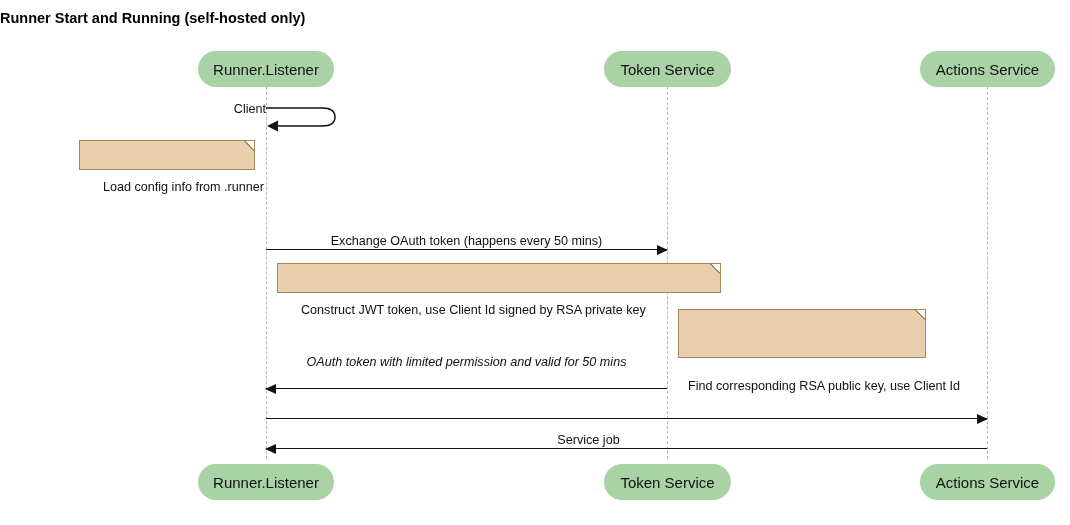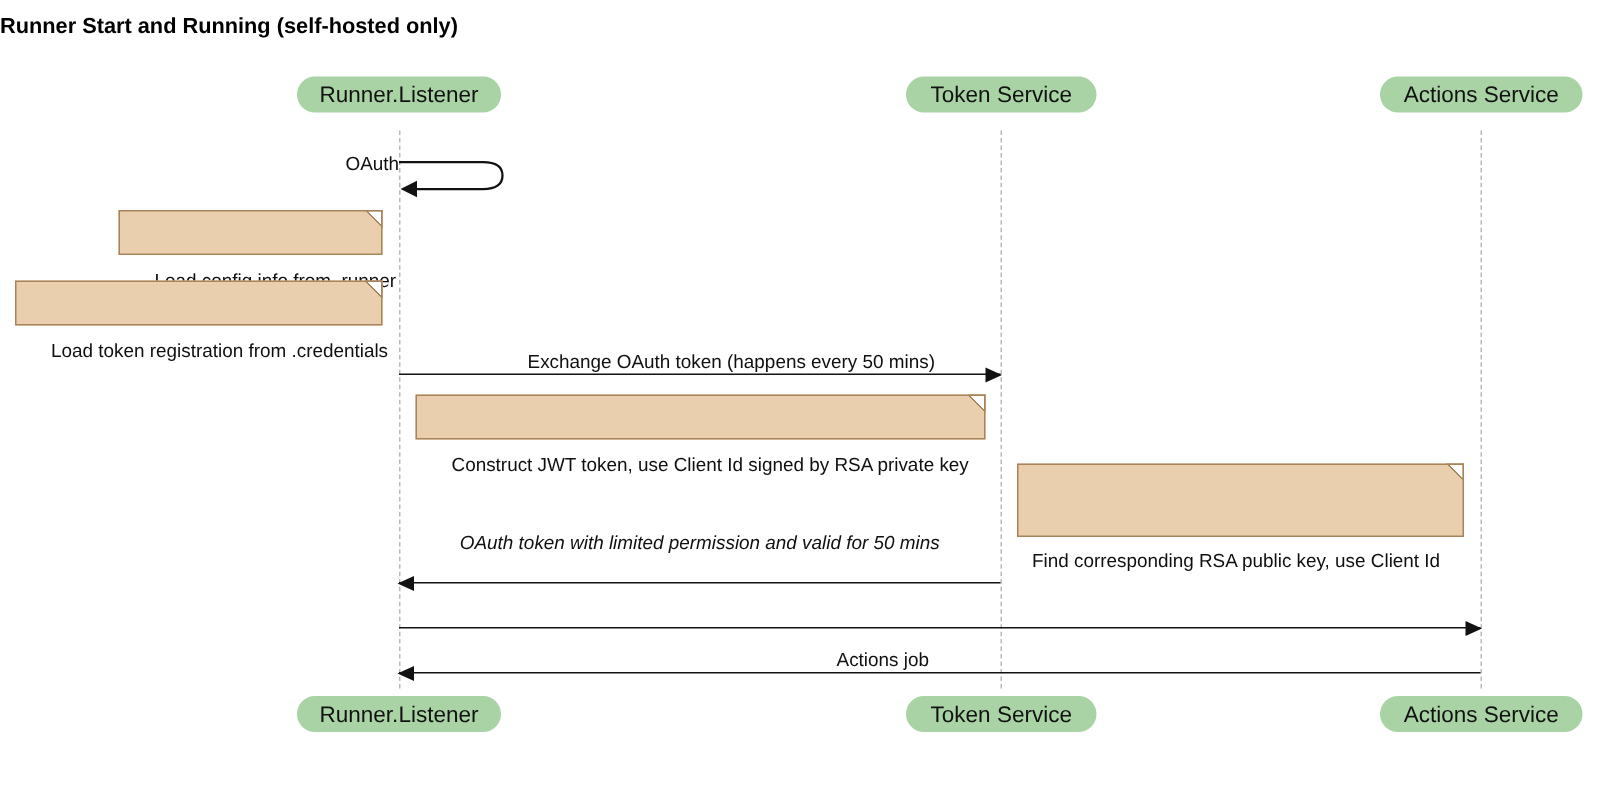--- a/index.html
+++ b/index.html
@@ -31,21 +31,21 @@
   }
   
   .lifeline {
     position: absolute;
     width: 0;
     border-left: 1.4px dashed #b9b9b9;
   }
   
   .participant {
     position: absolute;
-    height: 24px;
+    height: 36px;
     border-radius: 18px;
     background: #a9d3a5;
     display: flex;
     align-items: center;
     justify-content: center;
     font-size: 15px;
     color: #111111;
     white-space: nowrap;
     box-sizing: border-box;
   }
@@ -137,60 +137,56 @@
   <div class="participant" style="left:198px; top:464px; width:136px;">
     <span>Runner.Listener</span>
   </div>
   <div class="participant" style="left:604px; top:464px; width:127px;">
     <span>Token Service</span>
   </div>
   <div class="participant" style="left:920px; top:464px; width:135px;">
     <span>Actions Service</span>
   </div>
 
-  <div class="msg-label" style="left:206px; top:102px; width:60px; text-align:right;">OAuth</div>
+  <div class="msg-label" style="left:206px; top:102px; width:60px; text-align:right;">Client</div>
   <div class="selfloop" style="left:266px; top:106px;">
     <svg width="80" height="26" viewBox="0 0 80 26">
       <path d="M 0 2 L 56 2 Q 69 2 69 11 Q 69 20 56 20 L 12 20" fill="none" stroke="#121212" stroke-width="1.5"></path>
       <polygon points="12,14.5 12,25.5 1,20" fill="#121212"></polygon>
     </svg>
   </div>
 
   <div class="note" style="left:79px; top:140px; width:176px; height:30px;">
     <span class="fold"></span>
     <span>Load config info from .runner</span>
   </div>
 
-  <div class="note" style="left:10px; top:187px; width:245px; height:30px;">
-    <span class="fold"></span>
-    <span>Load token registration from .credentials</span>
-  </div>
 
-  <div class="msg-label" style="left:266px; top:234px; width:401px;margin-left:21px;">Exchange OAuth token (happens every 50 mins)</div>
+  <div class="msg-label" style="left:266px; top:234px; width:401px;">Exchange OAuth token (happens every 50 mins)</div>
   <div class="msg" style="left:266px; top:249px; width:401px;">
     <span class="arrowhead right"></span>
   </div>
 
-  <div class="note" style="left:277px; top:263px; width:380px; height:30px;">
+  <div class="note" style="left:277px; top:263px; width:444px; height:30px;">
     <span class="fold"></span>
     <span>Construct JWT token, use Client Id signed by RSA private key</span>
   </div>
 
-  <div class="note" style="left:678px; top:309px; width:298px; height:49px; padding-top:8px;">
+  <div class="note" style="left:678px; top:309px; width:248px; height:49px; padding-top:20px;">
     <span class="fold"></span>
     <div>Find corresponding RSA public key, use Client Id</div>
   </div>
 
   <div class="msg-label" style="left:266px; top:355px; width:401px;font-style:italic;">OAuth token with limited permission and valid for 50 mins</div>
   <div class="msg" style="left:266px; top:388px; width:401px;">
     <span class="arrowhead left"></span>
   </div>
 
   <div class="msg" style="left:266px; top:418px; width:721px;">
     <span class="arrowhead right"></span>
   </div>
 
-  <div class="msg-label" style="left:266px; top:433px; width:723px; text-align:center; padding-right:78px; box-sizing:border-box;">Actions job</div>
+  <div class="msg-label" style="left:266px; top:433px; width:723px; text-align:center; padding-right:78px; box-sizing:border-box;">Service job</div>
   <div class="msg" style="left:266px; top:448px; width:721px;">
     <span class="arrowhead left"></span>
   </div>
 
 </div>
 
 </body></html>

